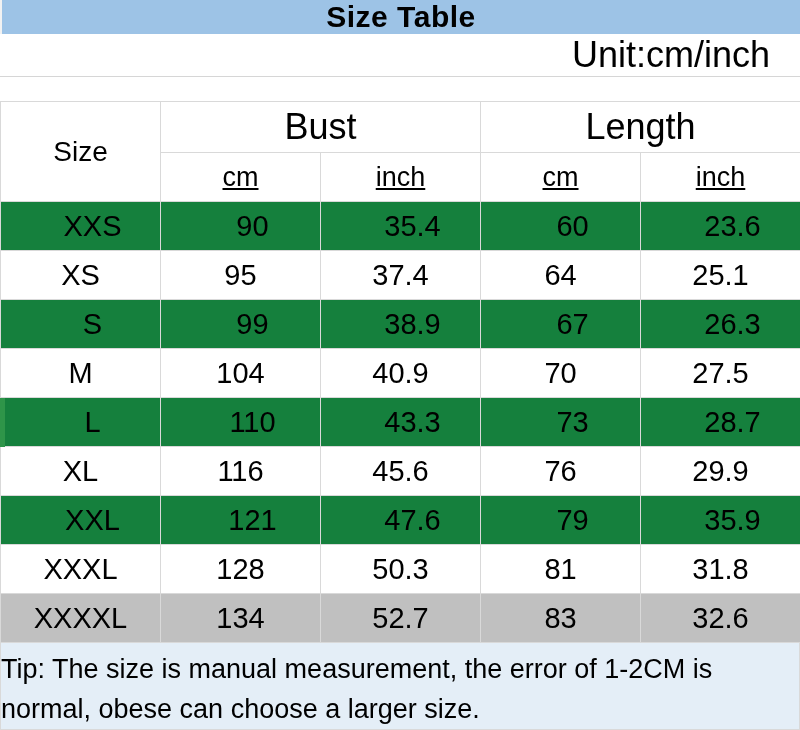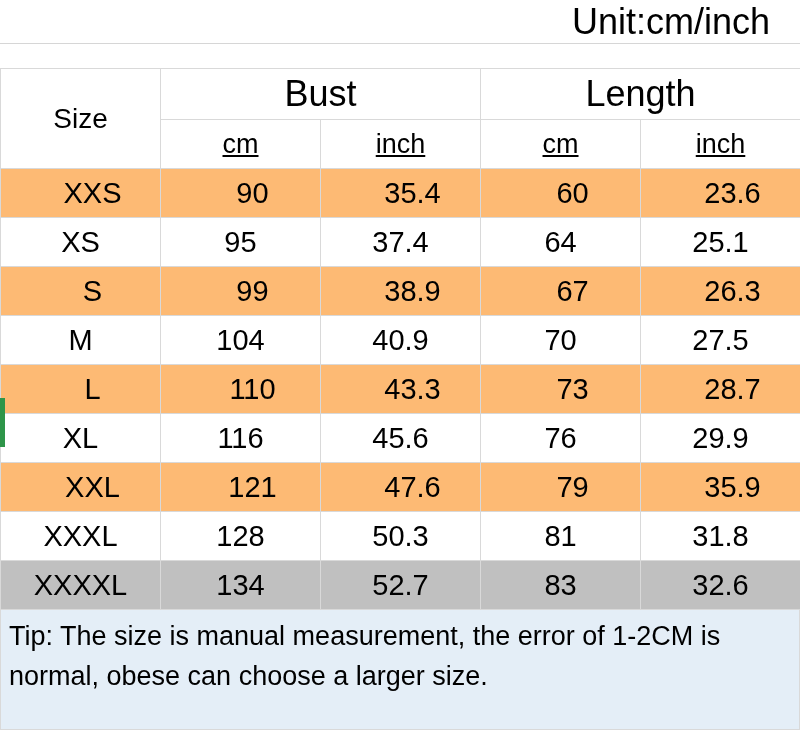--- a/index.html
+++ b/index.html
@@ -96,21 +96,21 @@
     font-size: 27px;
     background: #ffffff;
     text-decoration: underline;
   }
 
   
   .grid tr.data-row td {
     height: 48px;
     font-size: 29px;
   }
-  tr.row-shade td { background: #fdba74; padding-left: 24px; }
+  tr.row-shade td { background: #15803d; padding-left: 24px; }
   tr.row-plain td { background: #ffffff; }
   tr.row-dark  td { background: #c0c0c0; }
 
   
   .green-marker {
     position: absolute;
     left: 0;
     width: 5px;
     height: 48px;
     background: #2e9549;
@@ -118,35 +118,38 @@
   }
 
   
   .tip-row {
     flex: 1;
     background: #e4eef7;
     border-left: 1px solid #d9d9d9;
     border-right: 1px solid #d9d9d9;
     border-bottom: 1px solid #d9d9d9;
     box-sizing: border-box;
-    padding: 6px 10px 0 8px;
+    padding: 6px 10px 0 0;
     display: block;
   }
   .tip-text {
     font-size: 27px;
     line-height: 40px;
     color: #000;
     display: block;
   }
 </style>
 </head>
 <body>
 
 <div class="size-table-widget">
 
+  <div class="title-bar" style="background: rgb(157, 195, 230);">
+    <span class="title-text">Size Table</span>
+  </div>
 
   <div class="unit-row">
     <span class="unit-text">Unit:cm/inch</span>
   </div>
 
   <table class="grid">
     <colgroup>
       <col class="c-size">
         <col class="c-bcm">
         <col class="c-binch">

